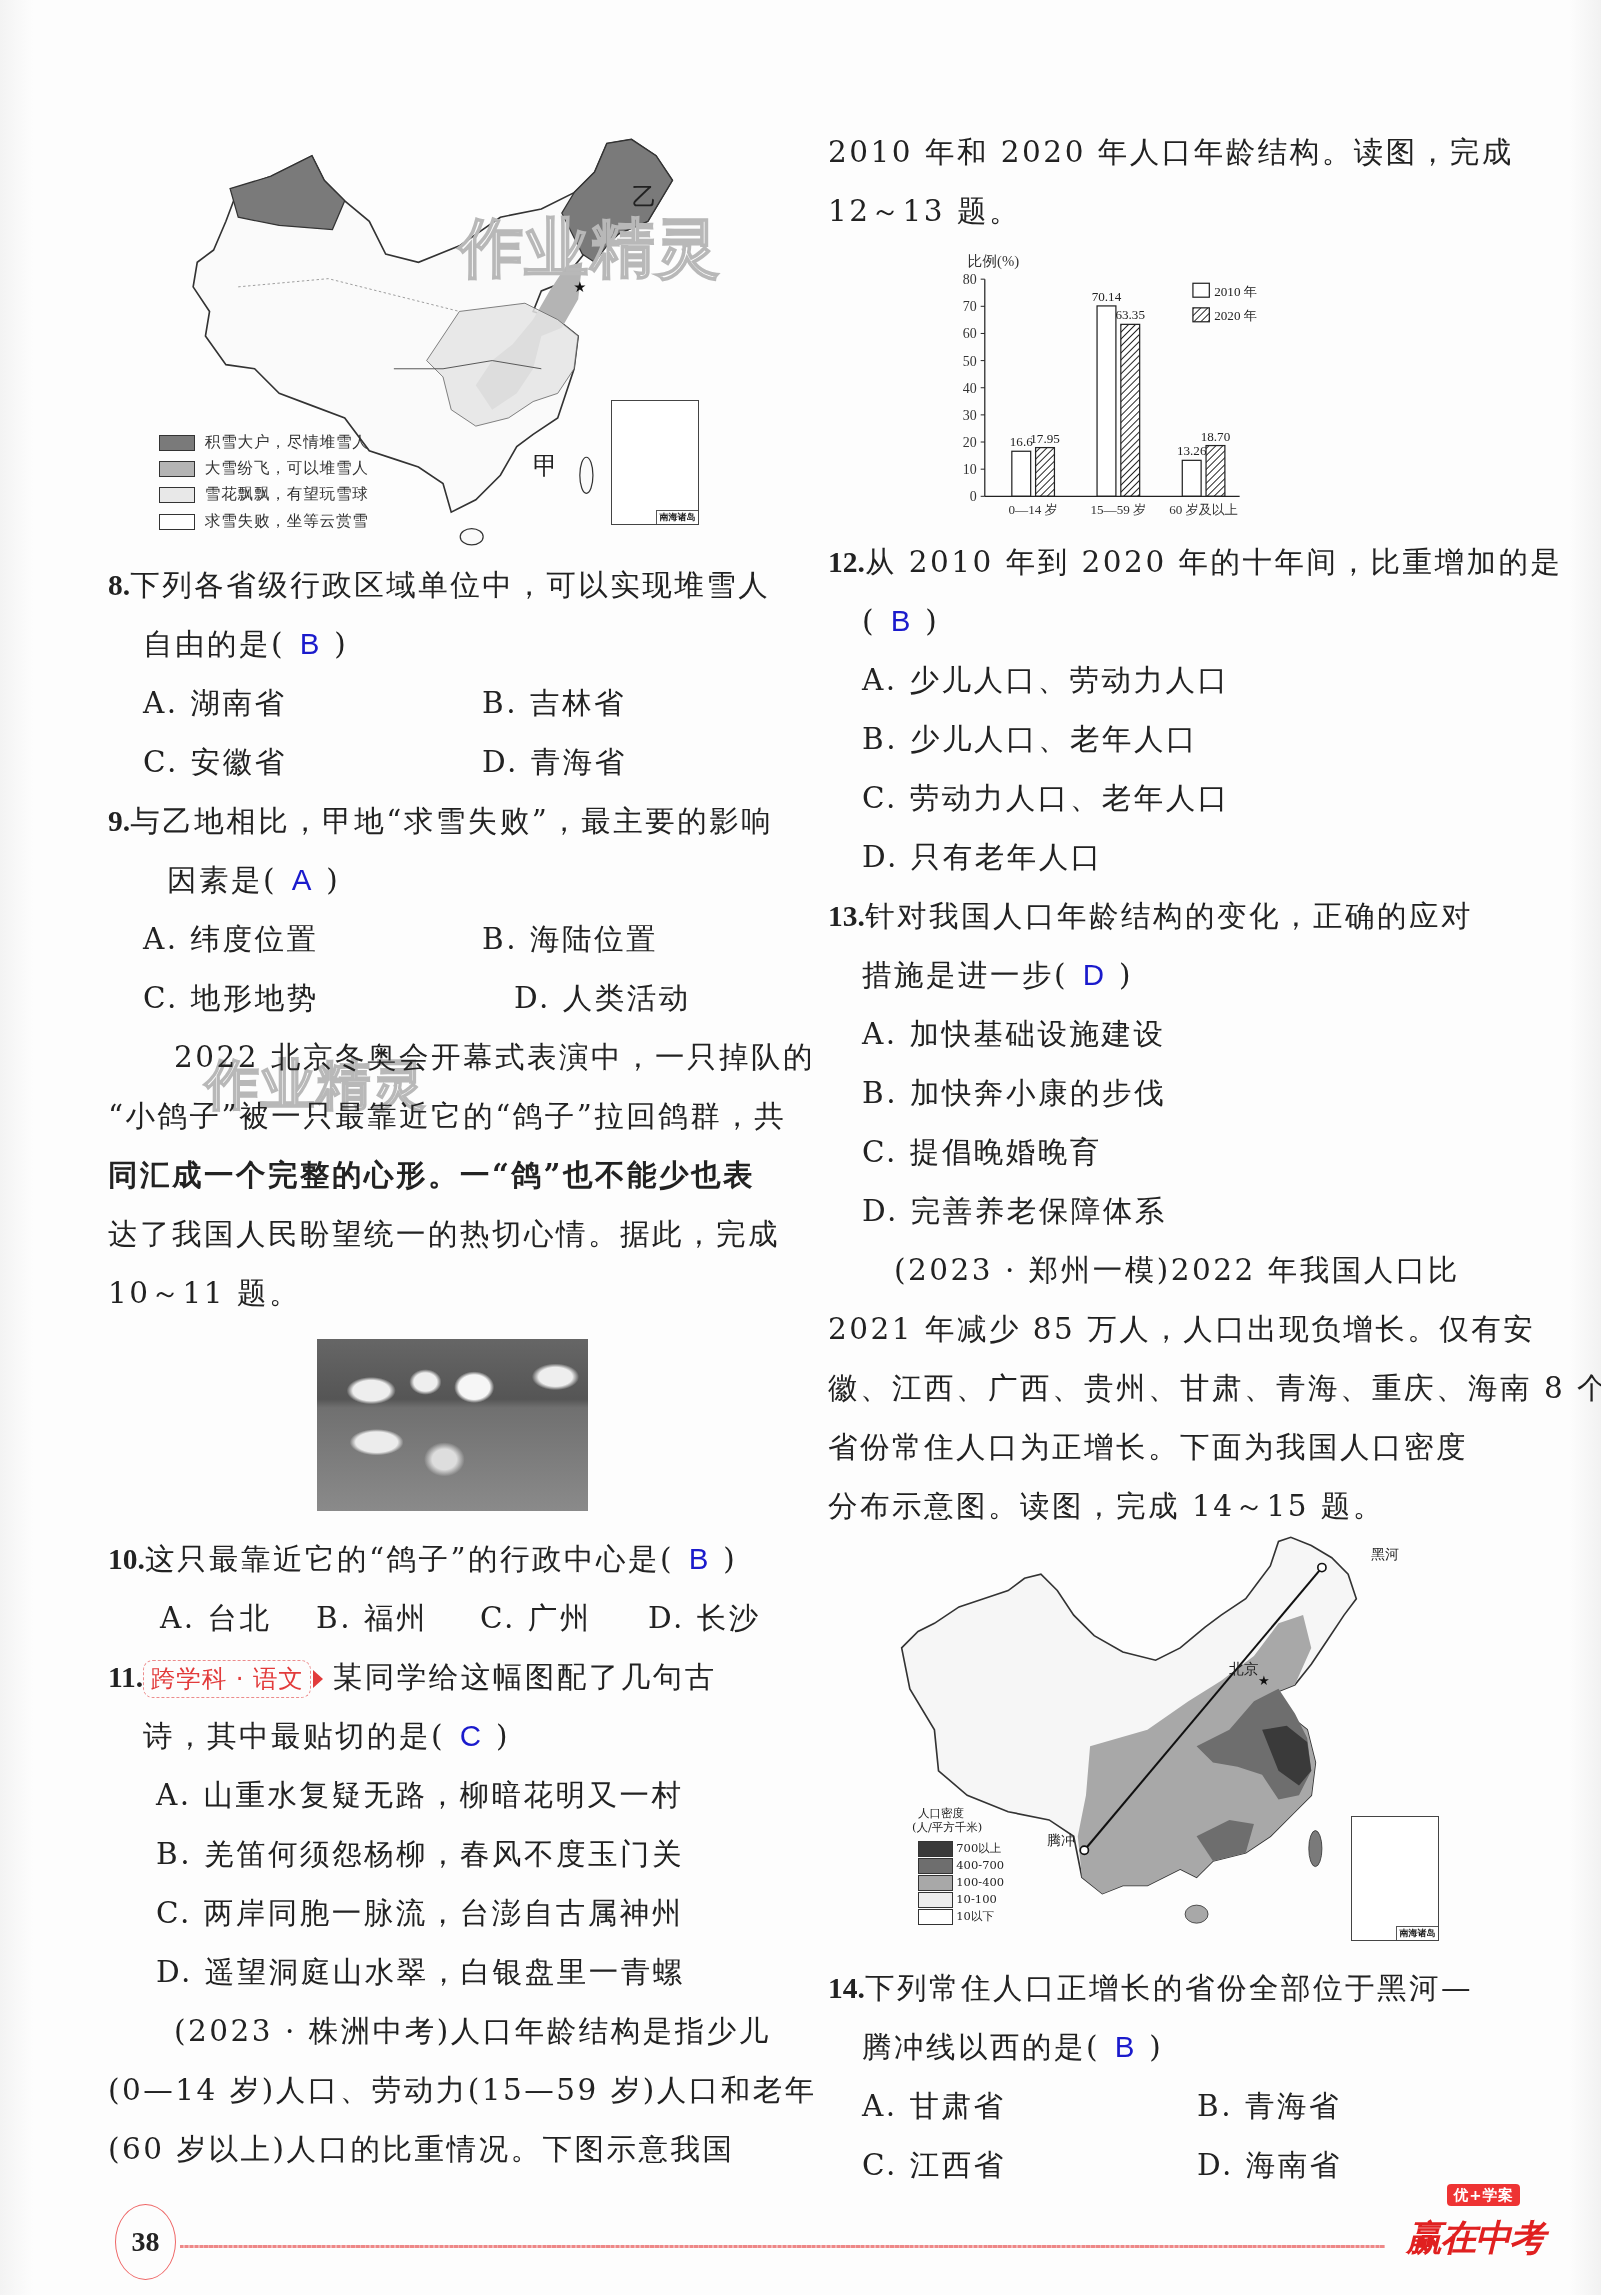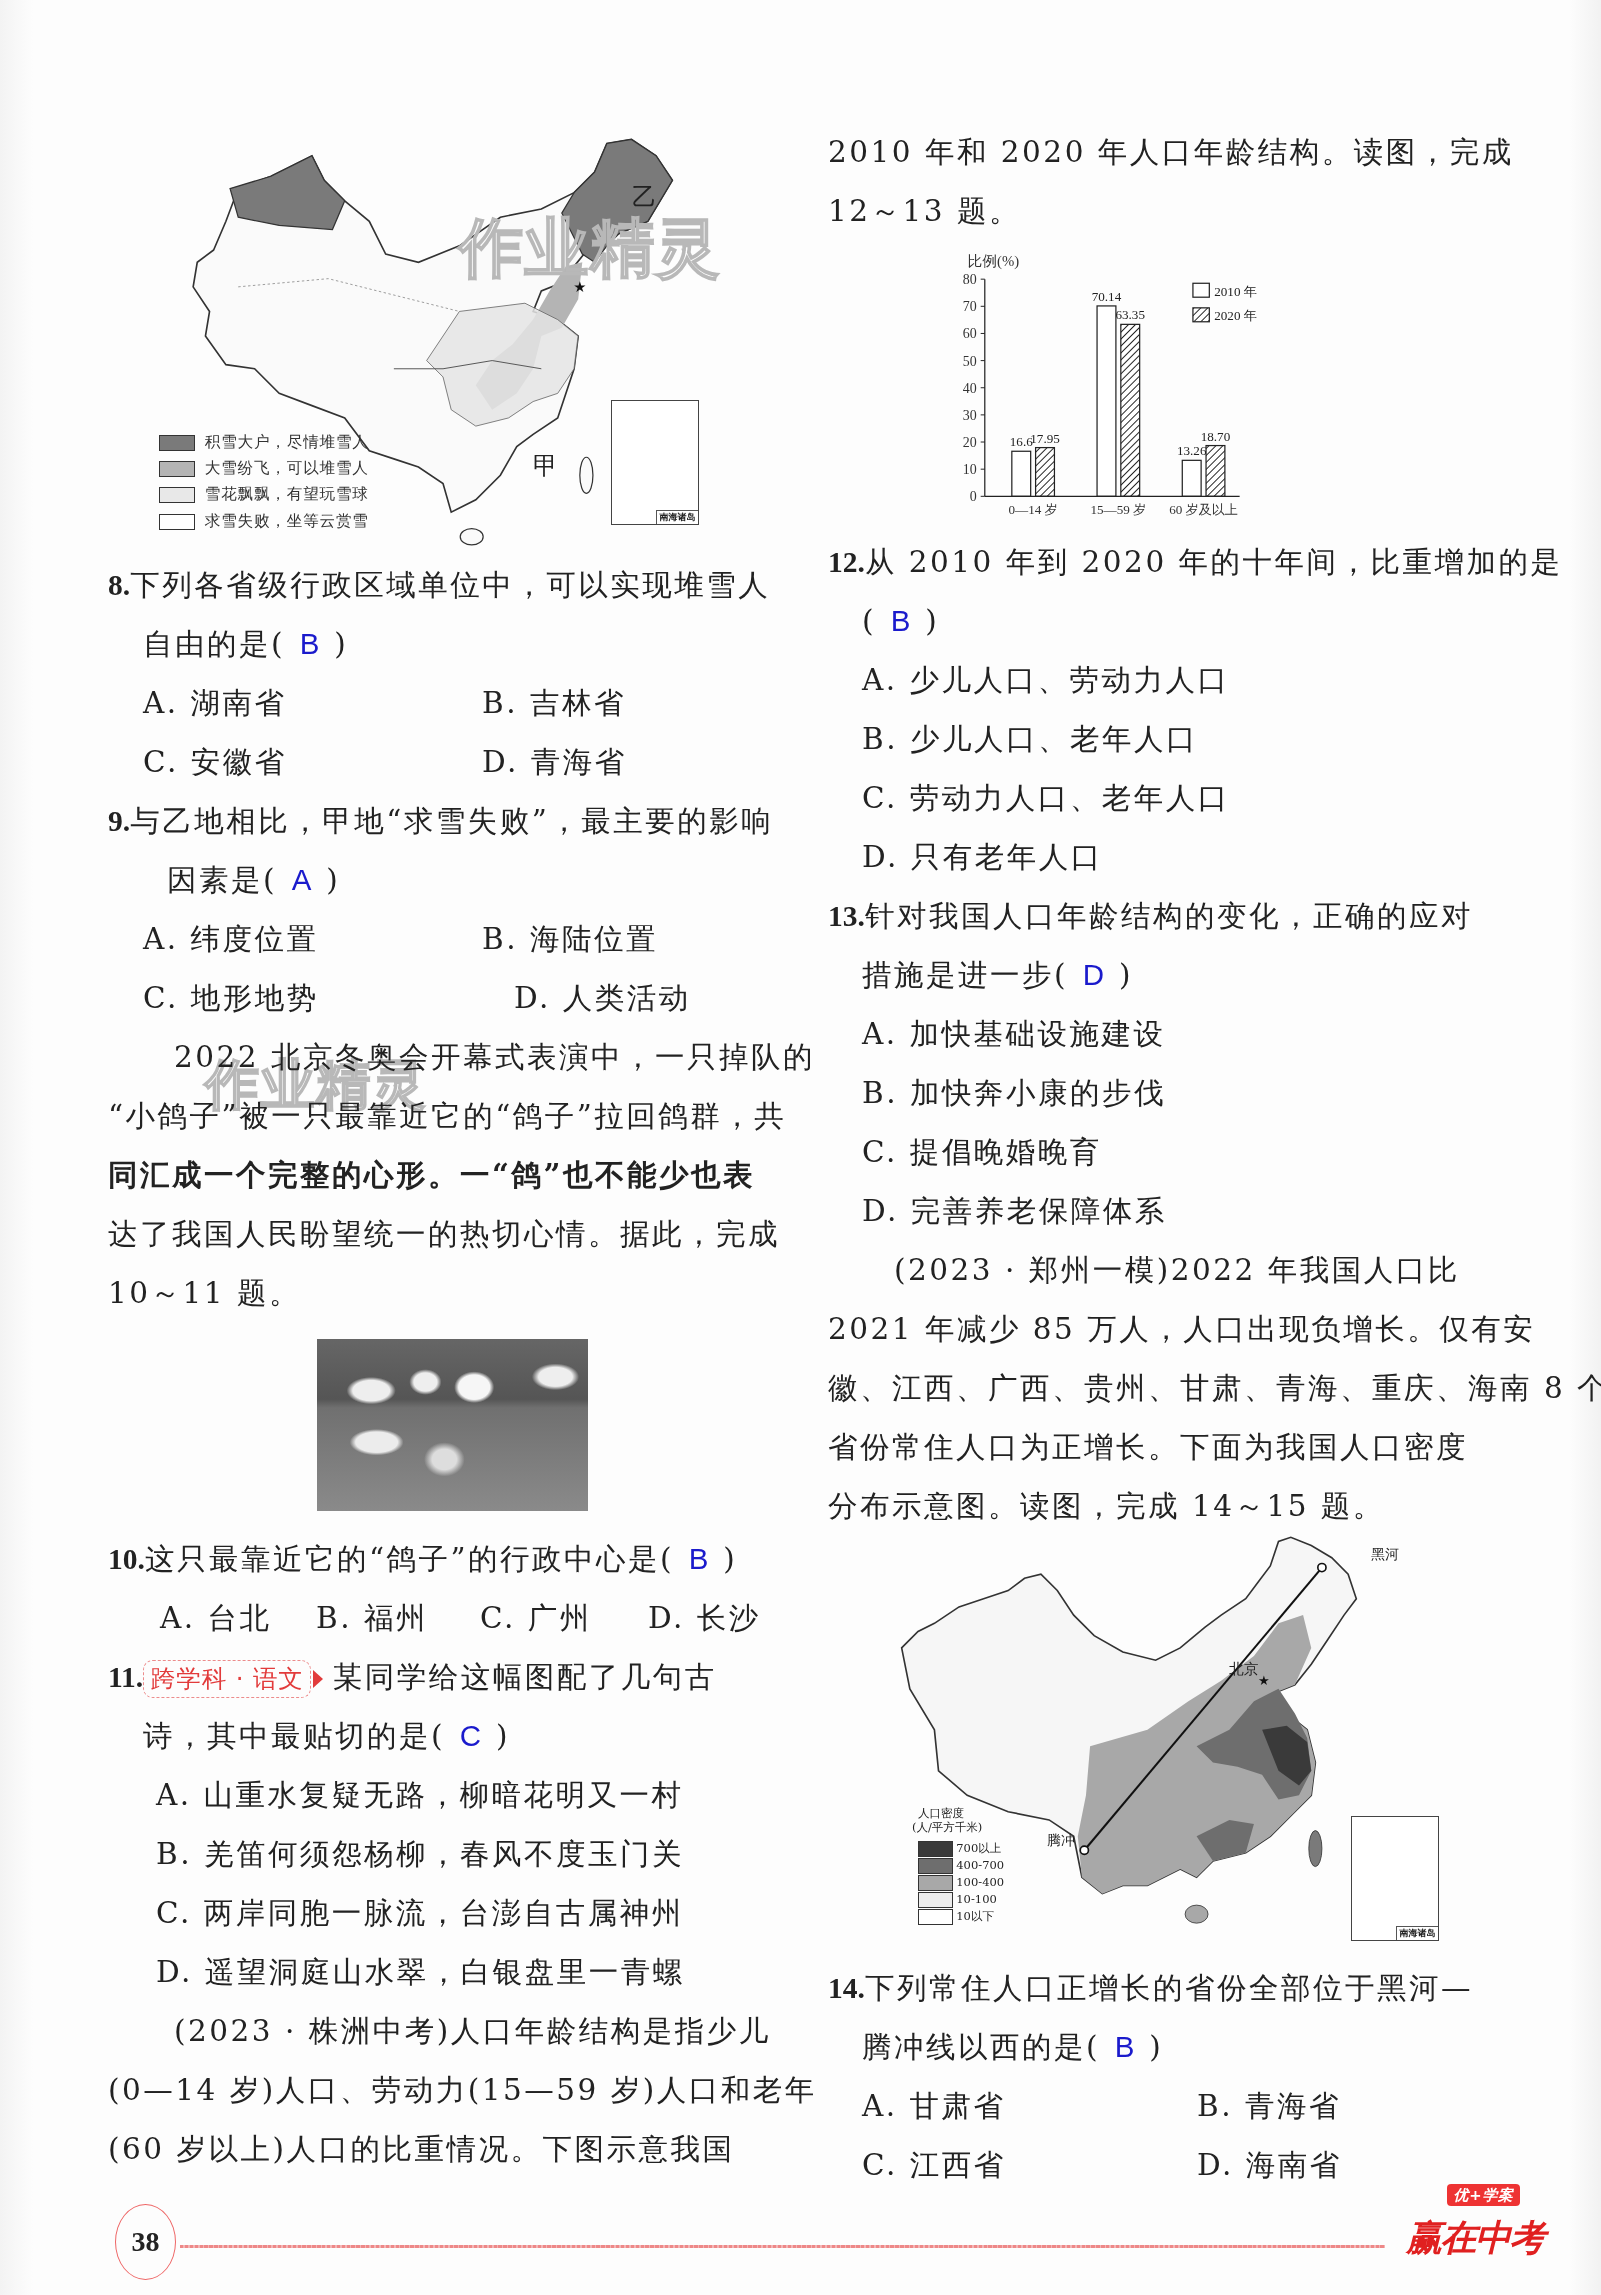--- a/index.html
+++ b/index.html
@@ -22,21 +22,21 @@
   .legend-row { position:absolute; font-size:15.6px; line-height:19.7px; white-space:nowrap; color:#333; letter-spacing:0.8px; }
   .legend-swatch { display:inline-block; width:34px; height:14.8px; border:1.6px solid #333; vertical-align:middle; margin-right:9.8px; }
   .inset { position:absolute; border:1.6px solid #444; background:#fff;font-weight:bold; }
   .inset-label { position:absolute; right:0; bottom:0; font-size:9px; border-left:0.8px solid #555; border-top:0.8px solid #555; padding:0 2.5px; line-height:13px; letter-spacing:0; }
   .footer-line { position:absolute; left:180px; top:2245px; width:1205px; height:2.5px;
                  background:repeating-linear-gradient(90deg,#e88 0 3.3px,#f3b5b5 3.3px 4.9px); }
   .page-num { position:absolute; left:115px; top:2204px; width:59px; height:74px; border:1.2px solid #e66;
               border-radius:50%; font-family:"Liberation Serif",serif; font-weight:bold; font-size:28px; text-align:center; line-height:74px; }
   .brand { position:absolute; left:1398px; top:2181px; width:164px; height:90px; }
   .brand-bubble { position:absolute; left:49px; top:3.3px; background:#e33; color:#fff; font-family:"DejaVu Sans",sans-serif;
-                  font-size:14.8px; font-weight:bold; padding:1.6px 6.6px; border-radius:4.1px; letter-spacing:0.8px;font-style:italic; }
+                  font-size:14.8px; font-weight:bold; padding:1.6px 6.6px; border-radius:4.1px; letter-spacing:0.8px; }
   .brand-text { position:absolute; left:8.2px; top:33px; color:#e02020; font-family:"DejaVu Serif",serif; font-size:36px;
                 font-weight:bold; font-style:italic; letter-spacing:-1.6px; }
   .photo { position:absolute; left:317px; top:1339px; width:271px; height:172px;
            background:radial-gradient(ellipse at 20% 30%,#eee 0 6%,transparent 8%),
                       radial-gradient(ellipse at 40% 25%,#eee 0 5%,transparent 7%),
                       radial-gradient(ellipse at 58% 28%,#f6f6f6 0 7%,transparent 9%),
                       radial-gradient(ellipse at 88% 22%,#eee 0 5%,transparent 7%),
                       radial-gradient(ellipse at 22% 60%,#ececec 0 7%,transparent 9%),
                       radial-gradient(ellipse at 47% 70%,#ddd 0 6%,transparent 10%),
                       linear-gradient(180deg,#666 0,#555 35%,#707070 40%,#8a8a8a 100%); }

